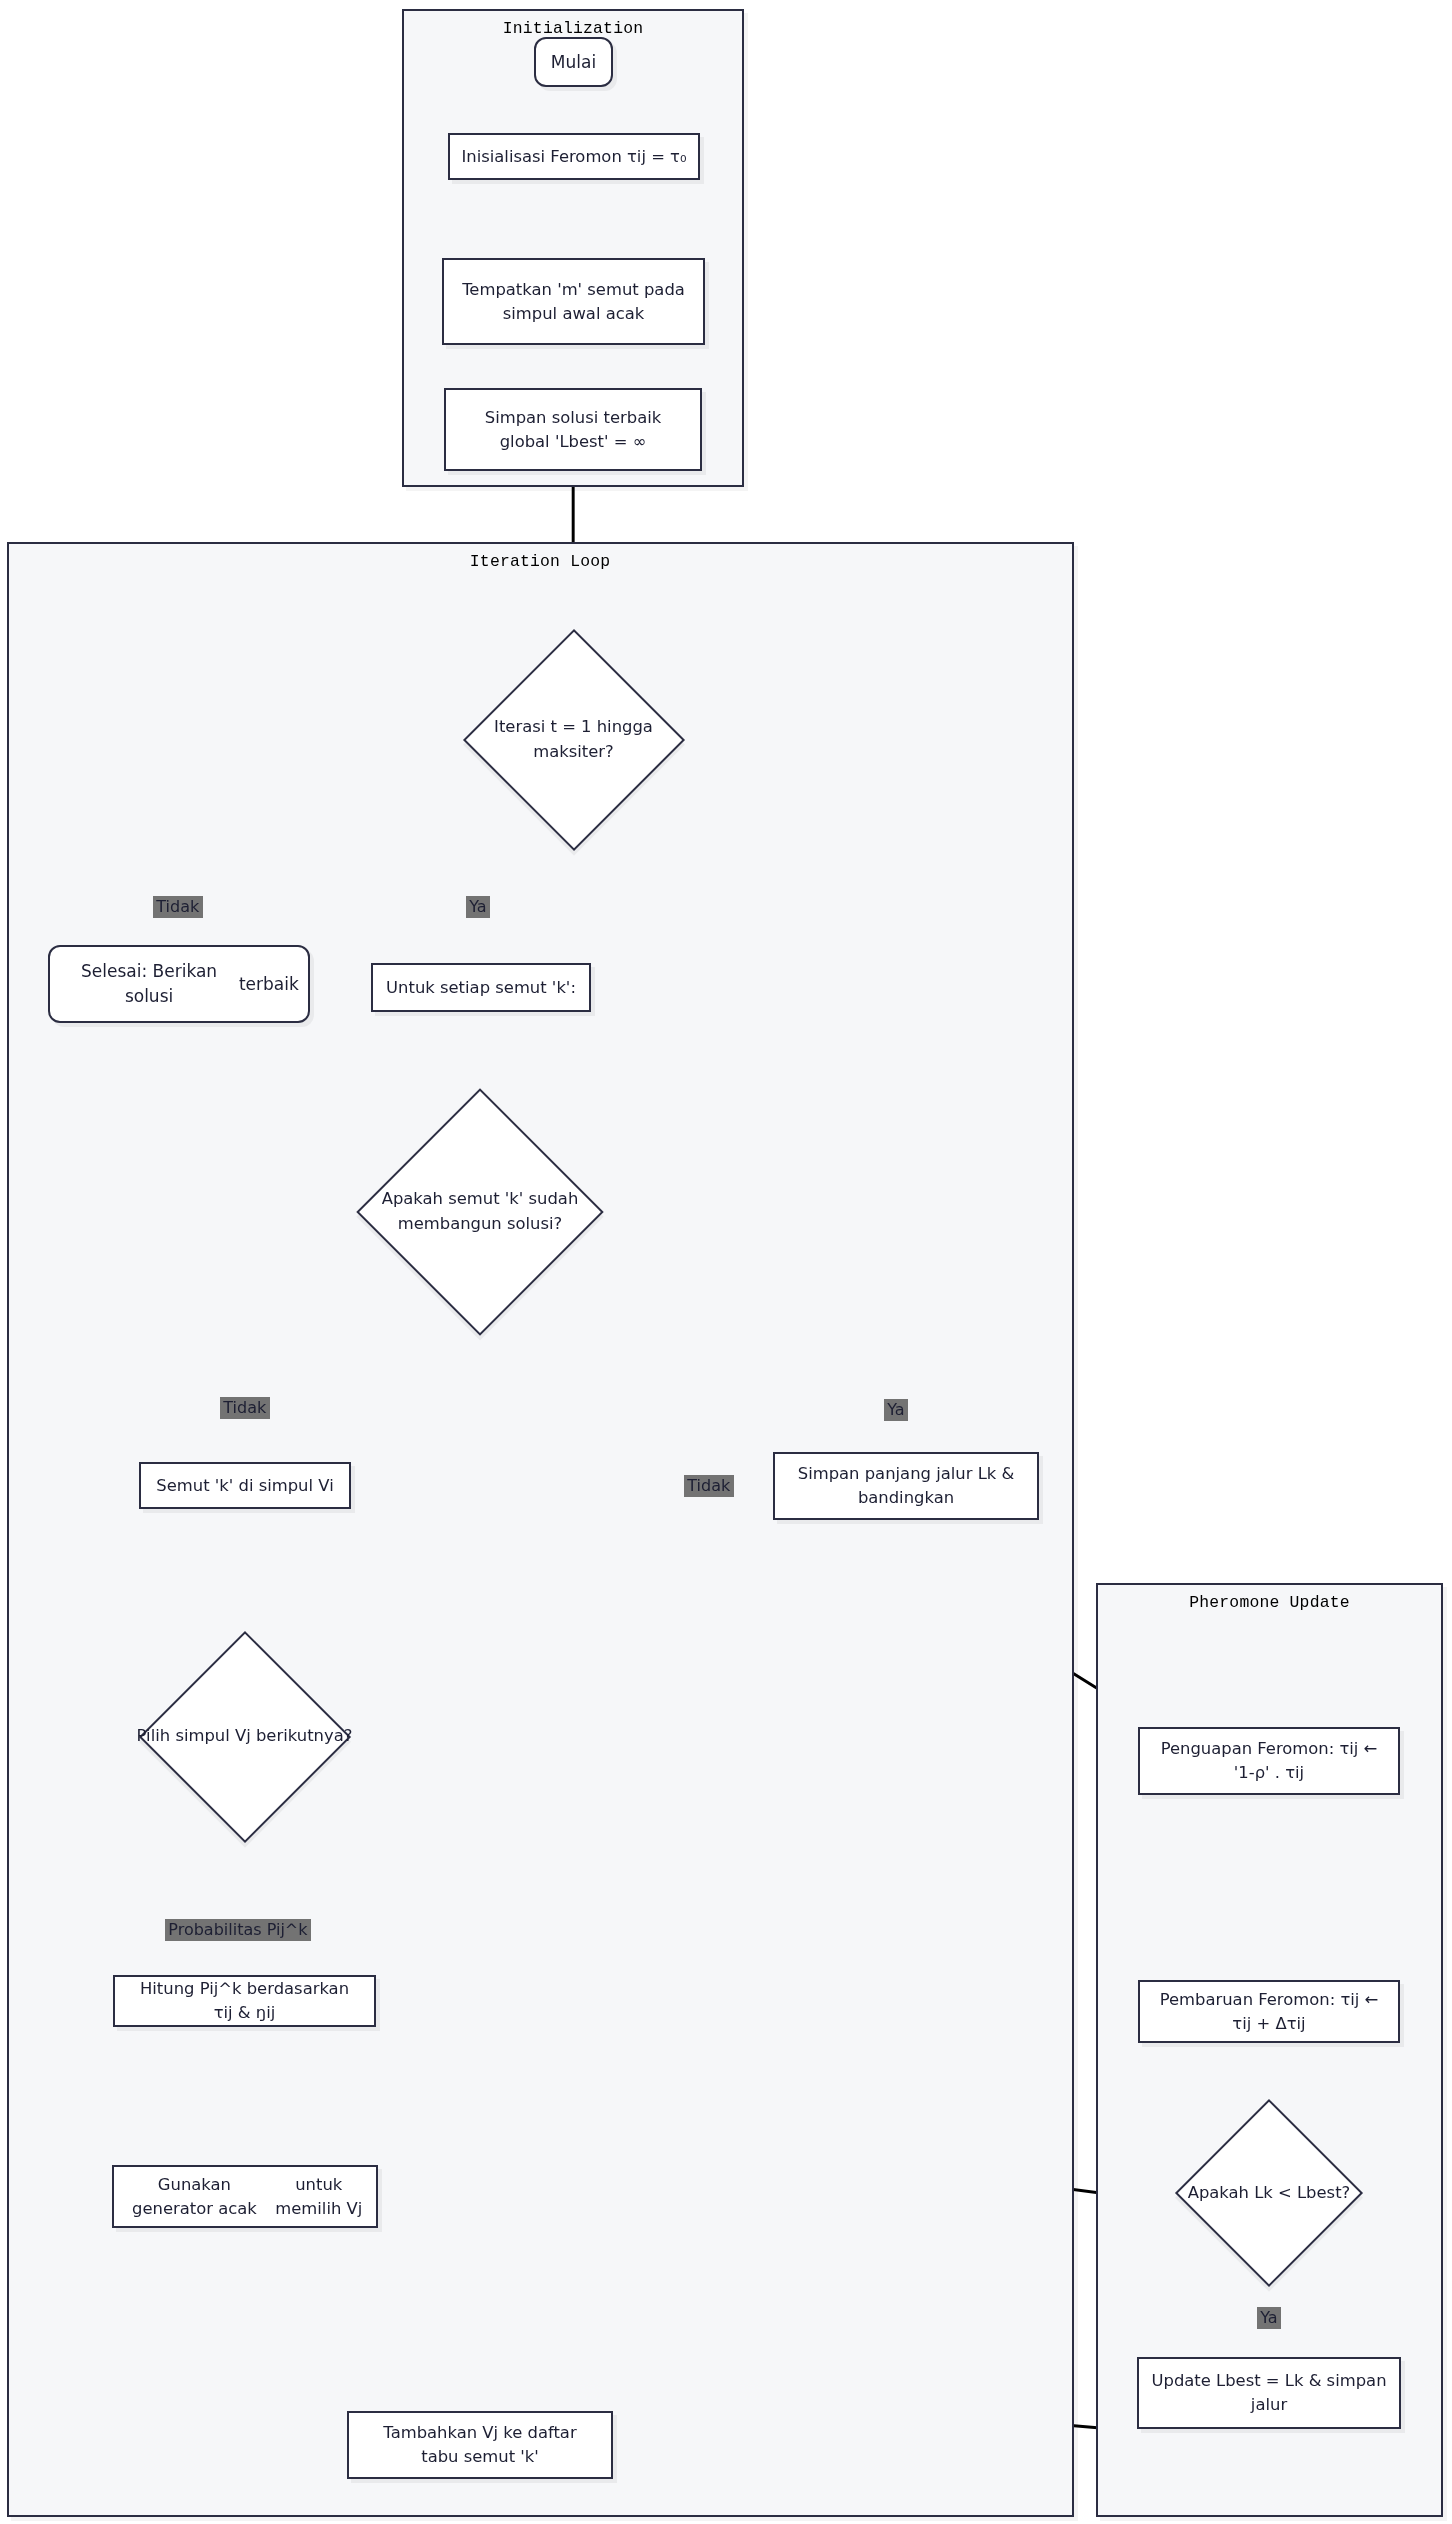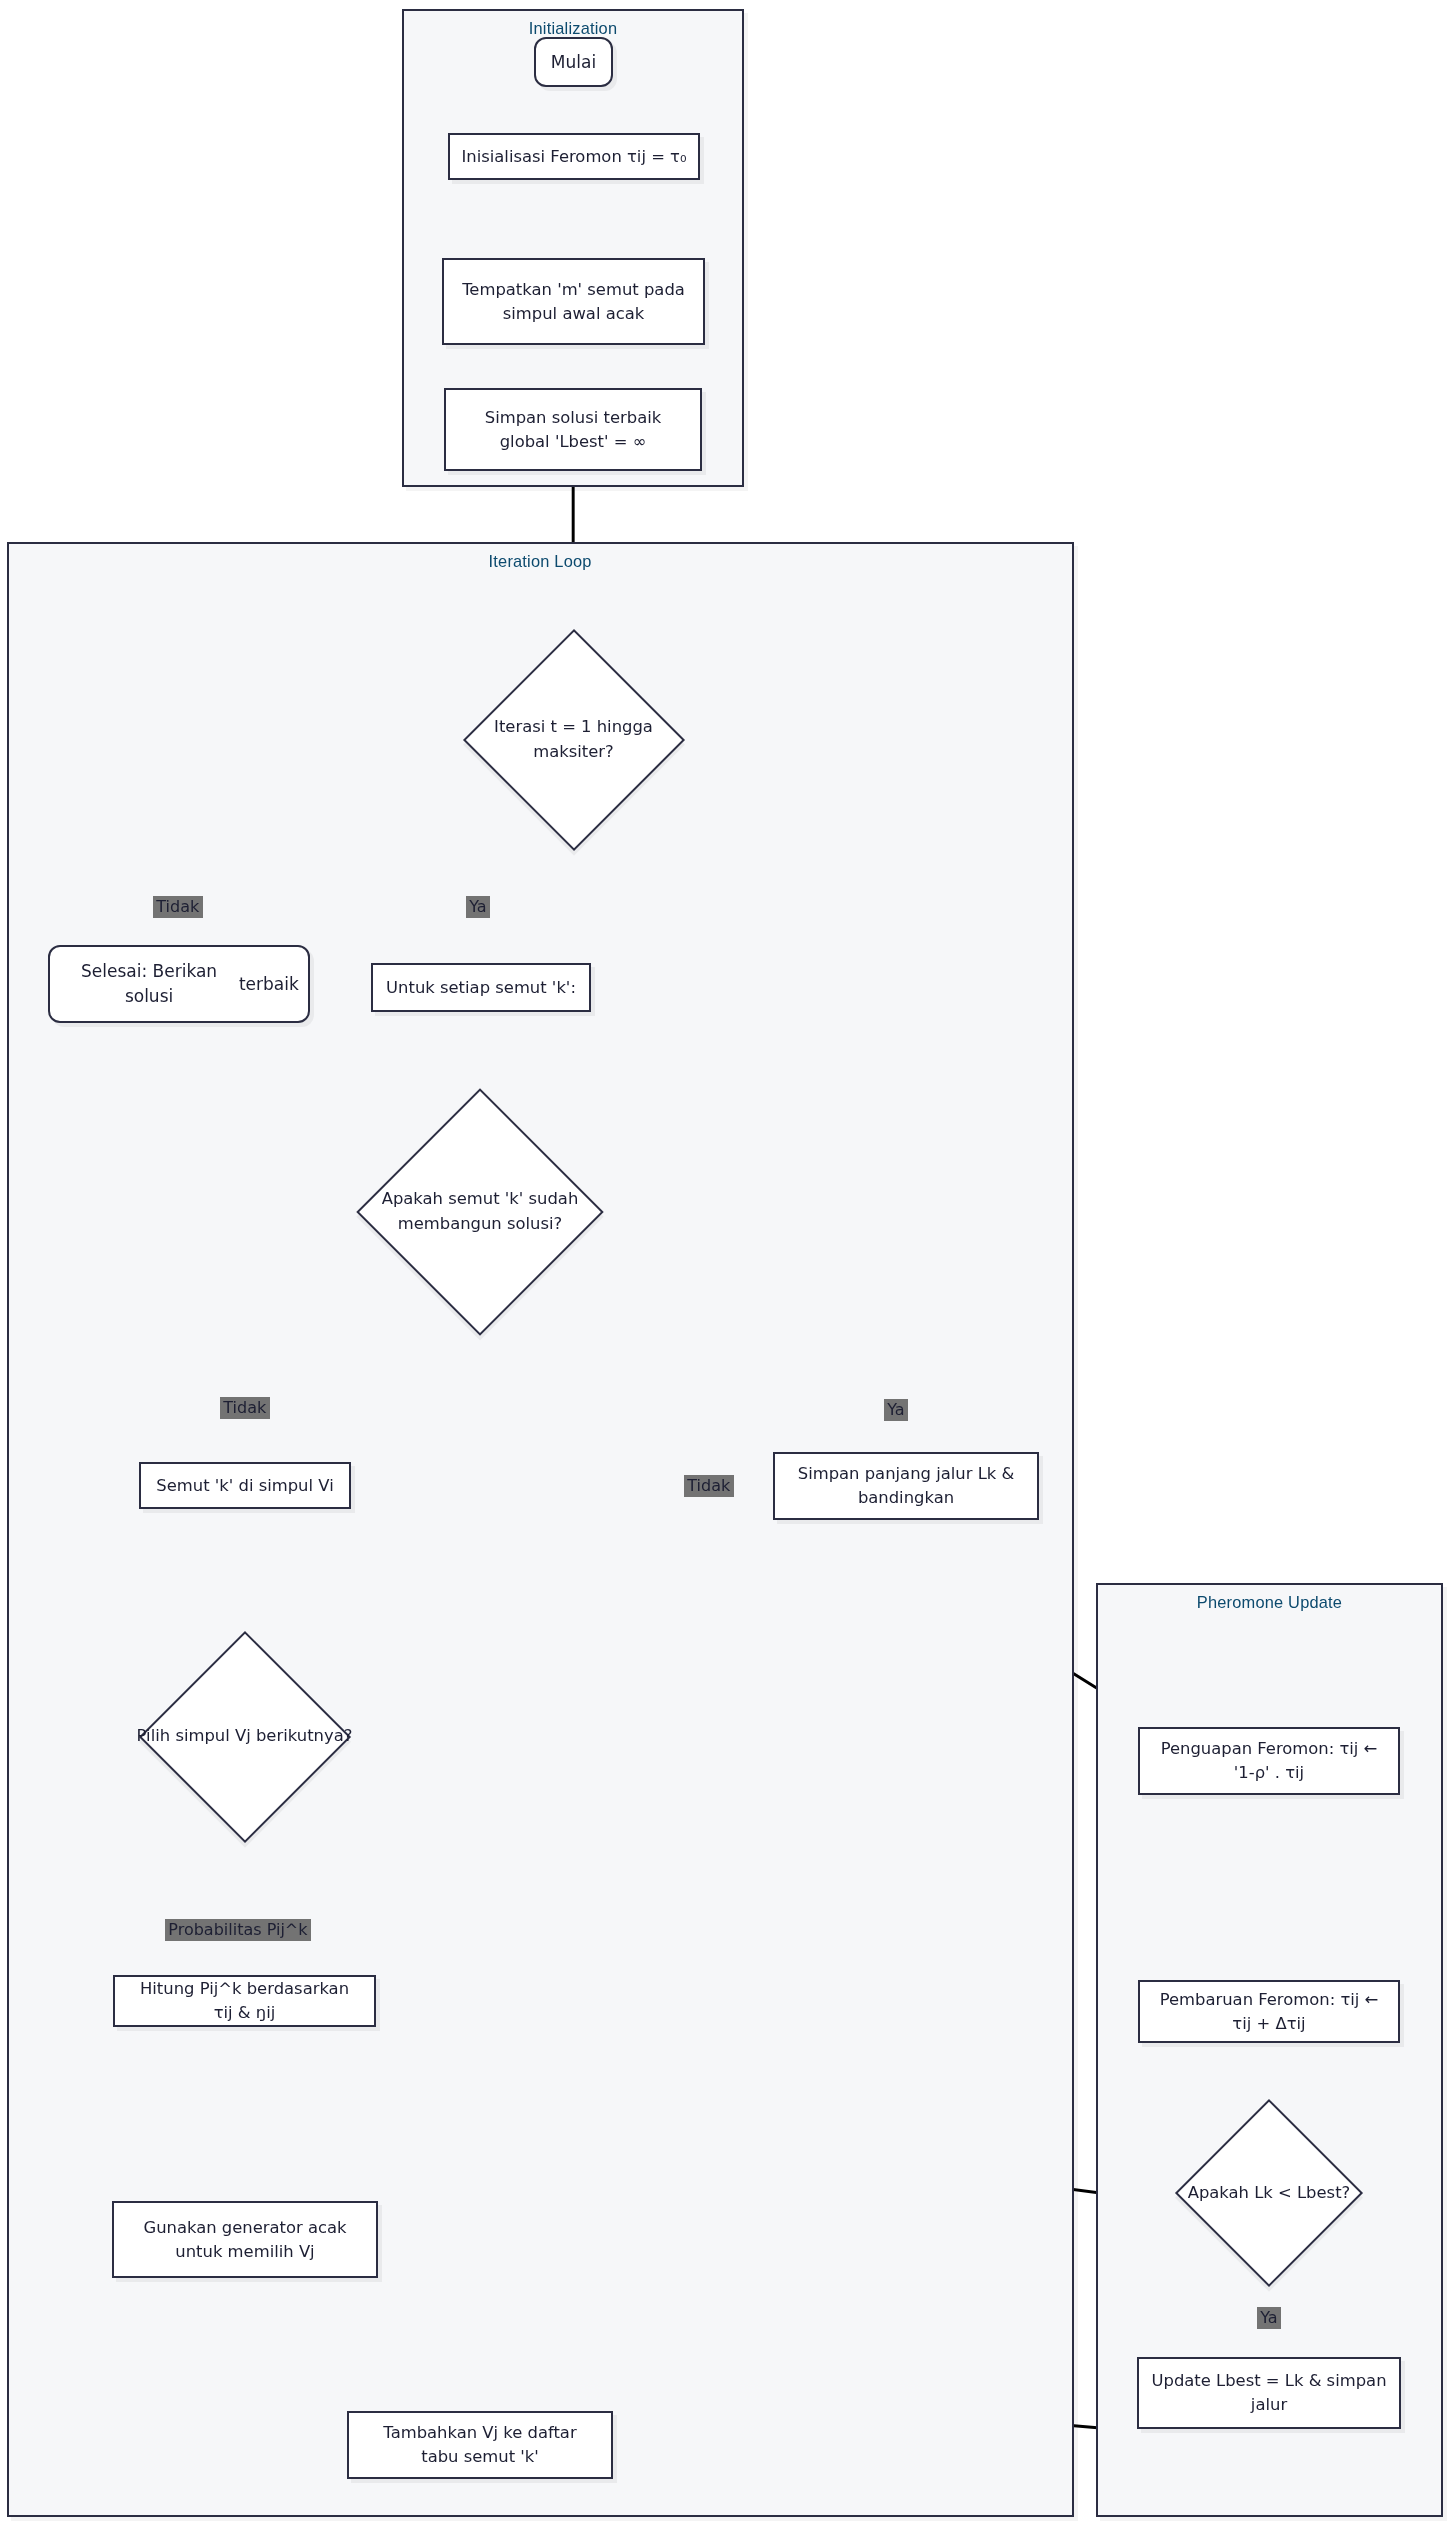--- a/index.html
+++ b/index.html
@@ -33,22 +33,22 @@
     box-sizing: border-box;
     box-shadow: 4px 4px 0 0 rgba(0,0,0,0.045);
   }
   .cluster-title {
     position: absolute;
     top: 8px;
     left: 0;
     width: 100%;
     text-align: center;
     font-size: 16.4px;
-    color: #0c4a6e;
-    font-family: Liberation Sans, sans-serif;
+    color: #000000;
+    font-family: Liberation Mono, monospace;
     letter-spacing: 0.2px;
     white-space: nowrap;
     z-index: 6;
   }
   
   .node {
     position: absolute;
     box-sizing: border-box;
     display: flex;
     align-items: center;
@@ -232,21 +232,21 @@
   <div class="node diamond" style="left:102px; top:1591px; width:285px; height:291px;">
     <div class="dshape" style="width:146px; height:146px;"></div>
     <div class="dlabel">Pilih simpul Vj berikutnya?</div>
   </div>
 
   <div class="node rect" style="left:113px; top:1975px; width:263px; height:52px; flex-direction:column;">
     <span>Hitung Pij^k berdasarkan</span>
     <span>τij &amp; ŋij</span>
   </div>
 
-  <div class="node rect" style="left:112px; top:2165px; width:266px; height:77px; flex-direction:column;margin-top:36px;">
+  <div class="node rect" style="left:112px; top:2165px; width:266px; height:63px; ">
     <span>Gunakan generator acak</span>
     <span>untuk memilih Vj</span>
   </div>
 
   <div class="node rect" style="left:347px; top:2411px; width:266px; height:68px; flex-direction:column;">
     <span>Tambahkan Vj ke daftar</span>
     <span>tabu semut 'k'</span>
   </div>
 
   <div class="node rect" style="left:773px; top:1452px; width:266px; height:68px; flex-direction:column;">

